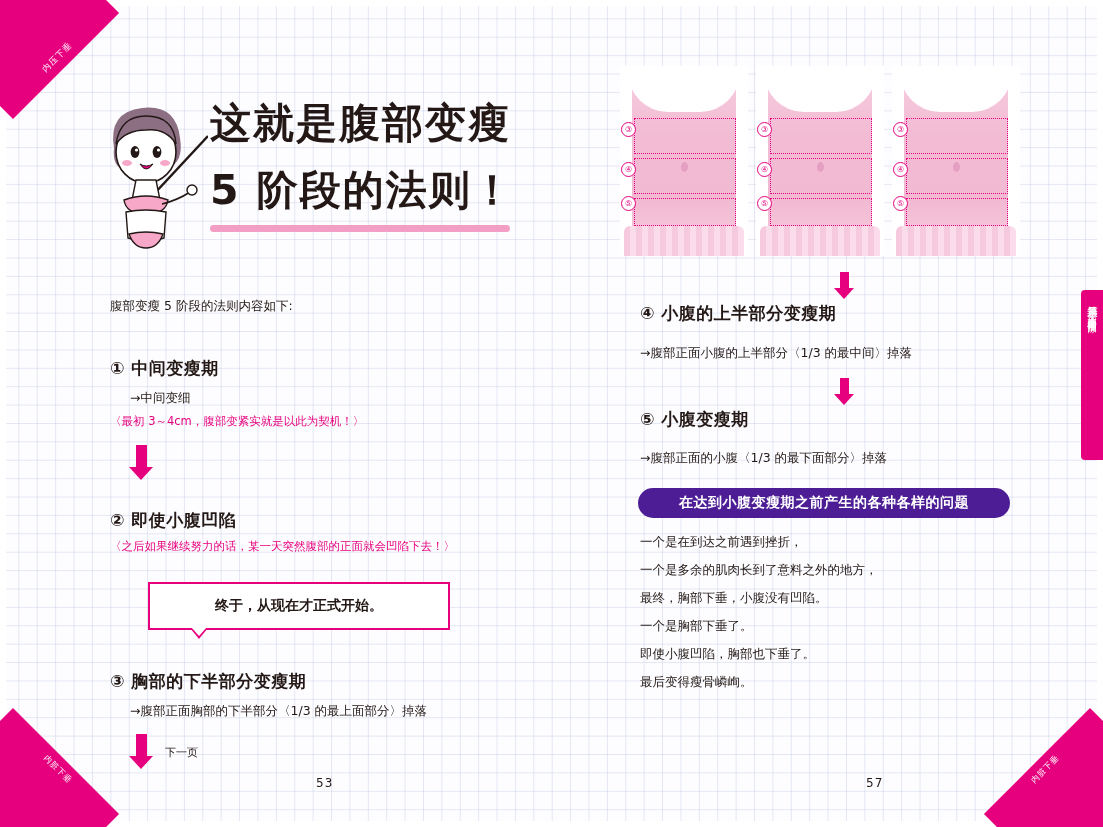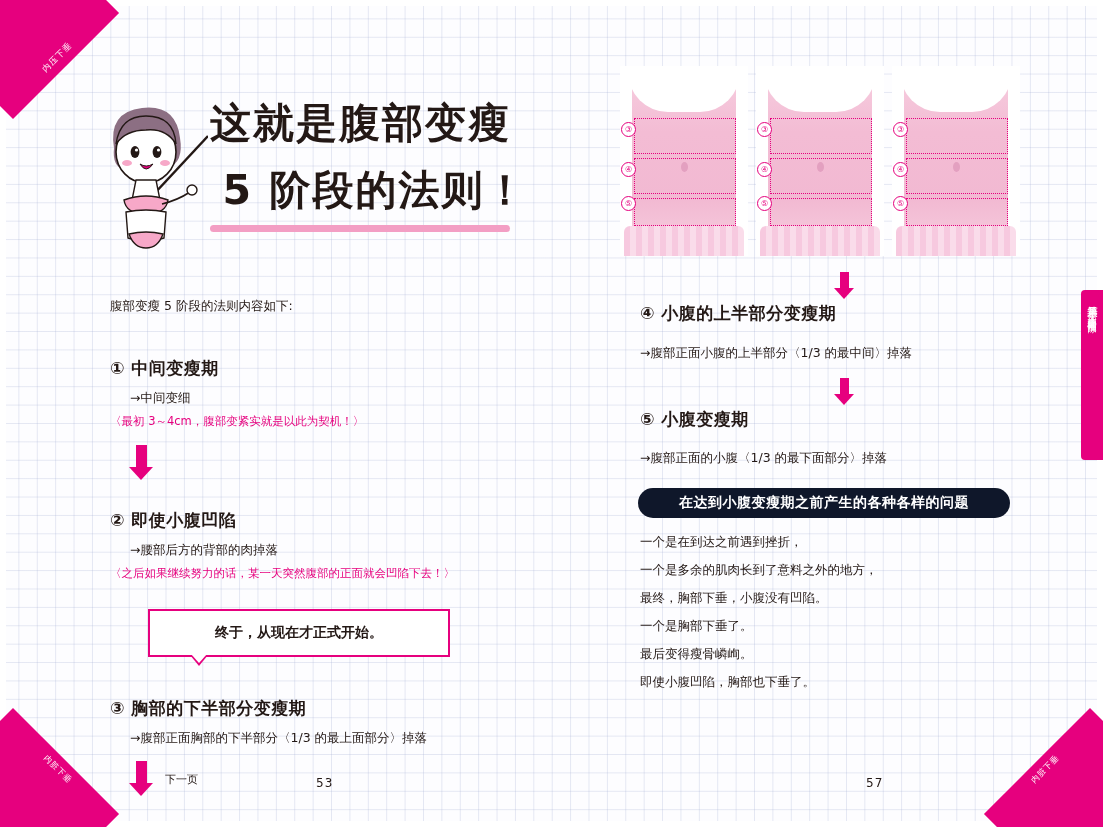--- a/index.html
+++ b/index.html
@@ -138,21 +138,21 @@
     position:absolute;left:1px;width:13px;height:13px;border-radius:50%;
     border:1px solid #e6007e;color:#e6007e;font-size:8px;
     display:flex;align-items:center;justify-content:center;background:#fff;
   }
   .zone-box{
     position:absolute;left:14px;width:100px;border:1px dotted #e6007e;
   }
   .rtext{position:absolute;color:#231815;}
   .banner{
     position:absolute;left:638px;top:488px;width:372px;height:30px;
-    background:#0f172a;border-radius:16px;color:#fff;
+    background:#4c1d95;border-radius:16px;color:#fff;
     display:flex;align-items:center;justify-content:center;
     font-size:14px;font-weight:bold;letter-spacing:.5px;
   }
   .issue-line{font-size:12.5px;color:#231815;margin-bottom:11px;}
   .arrow-small{
     width:9px;height:16px;background:#e6007e;position:relative;
   }
   .arrow-small:after{
     content:"";position:absolute;left:-6px;top:16px;
     border-left:10.5px solid transparent;border-right:10.5px solid transparent;
@@ -213,34 +213,33 @@
 
     <path d="M33 138 Q50 134 67 138 Q62 152 50 152 Q38 152 33 138Z" fill="#f7a8c8" stroke="#231815" stroke-width="1.4"></path>
 
     <path d="M66 108 Q82 104 94 96" fill="none" stroke="#231815" stroke-width="1.6"></path>
     <circle cx="96" cy="94" r="5" fill="#ffffff" stroke="#231815" stroke-width="1.4"></circle>
   </svg>
 </div>
 
 <div class="title-wrap">
   <div class="title-line">这就是腹部变瘦</div>
-  <div class="title-line" style="margin-top:16px;text-align:center;">5 阶段的法则！</div>
+  <div class="title-line" style="margin-top:16px;">5 阶段的法则！</div>
   <div class="title-underline"></div>
 </div>
 
 <div class="lead">
   <div>腹部变瘦 5 阶段的法则内容如下:</div>
 
   <div class="h-stage" style="margin-top:42px;">① 中间变瘦期</div>
   <div class="arrow-text">→中间变细</div>
   <div class="note-pink">〈最初 3～4cm，腹部变紧实就是以此为契机！〉</div>
   <div class="arrow-shape" style="margin-top:16px;"></div>
 
   <div class="h-stage" style="margin-top:42px;">② 即使小腹凹陷</div>
-  <div class="arrow-text">→腰部后方的背部的肉掉落</div>
   <div class="note-pink">〈之后如果继续努力的话，某一天突然腹部的正面就会凹陷下去！〉</div>
 
   <div class="callout">终于，从现在才正式开始。</div>
 
   <div class="h-stage" style="margin-top:40px;">③ 胸部的下半部分变瘦期</div>
   <div class="arrow-text">→腹部正面胸部的下半部分〈1/3 的最上面部分〉掉落</div>
 
   <div style="display:flex;align-items:flex-end;margin-top:14px;">
     <div class="arrow-shape" style="margin-left:26px;"></div>
     <div class="next-page" style="margin-left:18px;margin-bottom:-4px;">下一页</div>
@@ -309,17 +308,17 @@
 </div>
 <div class="rtext" style="left:640px;top:450px;width:420px;font-size:12.5px;">→腹部正面的小腹〈1/3 的最下面部分〉掉落</div>
 
 <div class="banner">在达到小腹变瘦期之前产生的各种各样的问题</div>
 
 <div style="position:absolute;left:640px;top:534px;width:400px;">
   <div class="issue-line">一个是在到达之前遇到挫折，</div>
   <div class="issue-line">一个是多余的肌肉长到了意料之外的地方，</div>
   <div class="issue-line">最终，胸部下垂，小腹没有凹陷。</div>
   <div class="issue-line">一个是胸部下垂了。</div>
+  <div class="issue-line">即使小腹凹陷，胸部也下垂了。</div>
   <div class="issue-line">最后变得瘦骨嶙峋。</div>
-  <div class="issue-line">即使小腹凹陷，胸部也下垂了。</div>
 </div>
 
 <div class="pageno" style="left:822px;top:776px;">57</div>
 
 </body></html>

